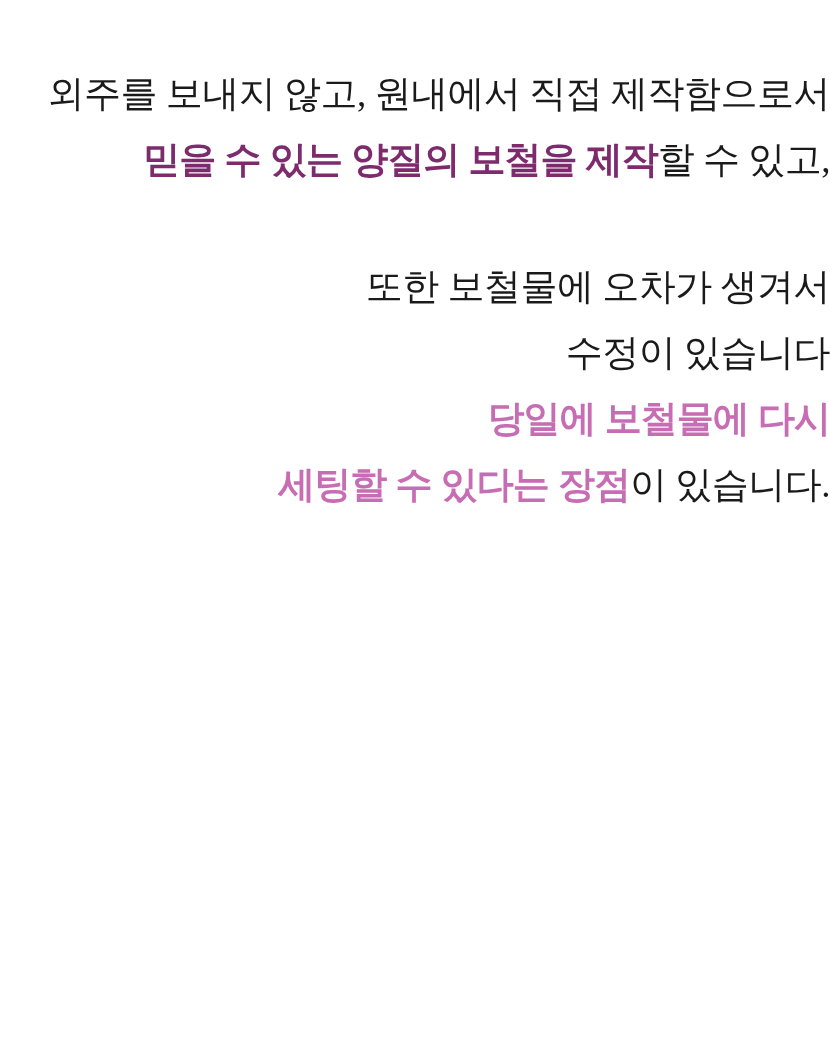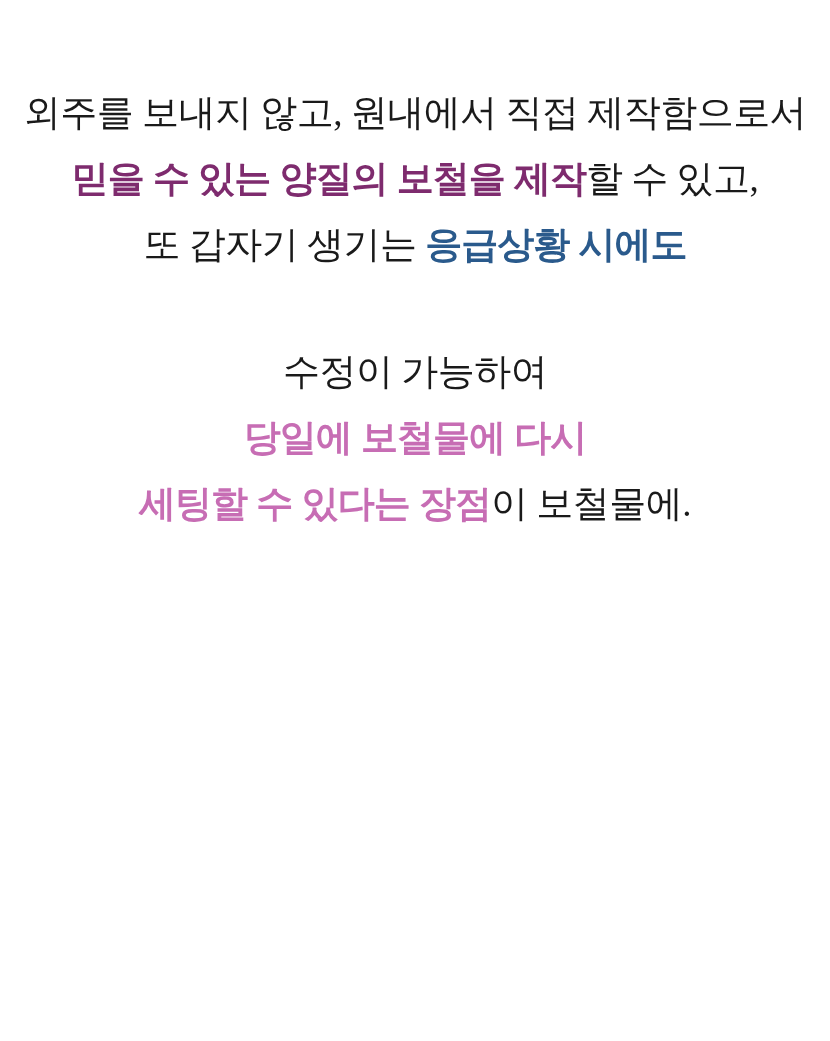--- a/index.html
+++ b/index.html
@@ -15,22 +15,22 @@
       background: var(--color-background);
       font-family: "Liberation Serif", serif;
     }
     .page {
       width: 830px;
       height: 1041px;
       background: var(--color-background);
       overflow: hidden;
     }
     .text-block {
-      padding-top: 80px;
-      text-align: center;
+      padding-top: 61px;
+      text-align: right;
       color: var(--color-text);
       font-size: 37px;
       letter-spacing: -0.5px;
     }
     .paragraph { margin: 0; }
     .paragraph + .paragraph { margin-top: 61px; }
     .line {
       height: 66px;
       line-height: 66px;
       white-space: nowrap;
@@ -50,31 +50,31 @@
 <div class="page">
   <div class="text-block">
 
     <div class="paragraph">
       <div class="line">
         <span>외주를 보내지 않고, 원내에서 직접 제작함으로서</span>
       </div>
       <div class="line">
         <span class="hl hl-purple">믿을 수 있는 양질의 보철을 제작</span><span>할 수 있고,</span>
       </div>
-      <div class="line">
-        <span>또 갑자기 생기는 </span><span class="hl hl-blue">응급상황 시에도</span>
-      </div>
     </div>
 
     <div class="paragraph">
       <div class="line">
-        <span>수정이 가능하여</span>
+        <span>또한 보철물에 오차가 생겨서</span>
+      </div>
+      <div class="line">
+        <span>수정이 있습니다</span>
       </div>
       <div class="line">
         <span class="hl hl-pink">당일에 보철물에 다시</span>
       </div>
       <div class="line">
-        <span class="hl hl-pink">세팅할 수 있다는 장점</span><span>이 보철물에.</span>
+        <span class="hl hl-pink">세팅할 수 있다는 장점</span><span>이 있습니다.</span>
       </div>
     </div>
 
   </div>
 </div>
 
 </body></html>

